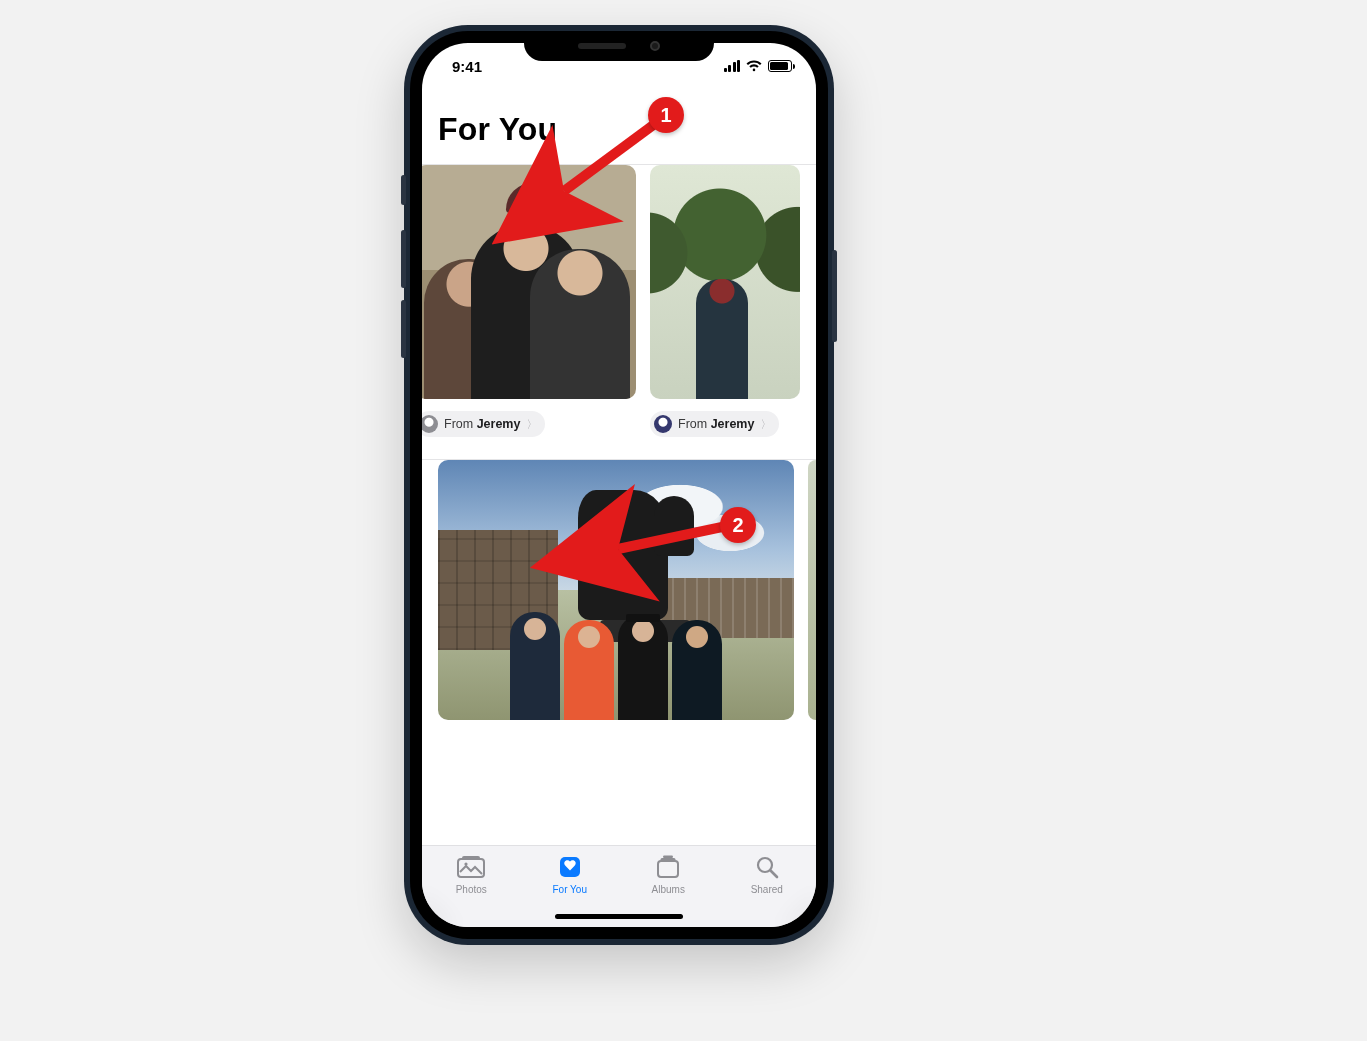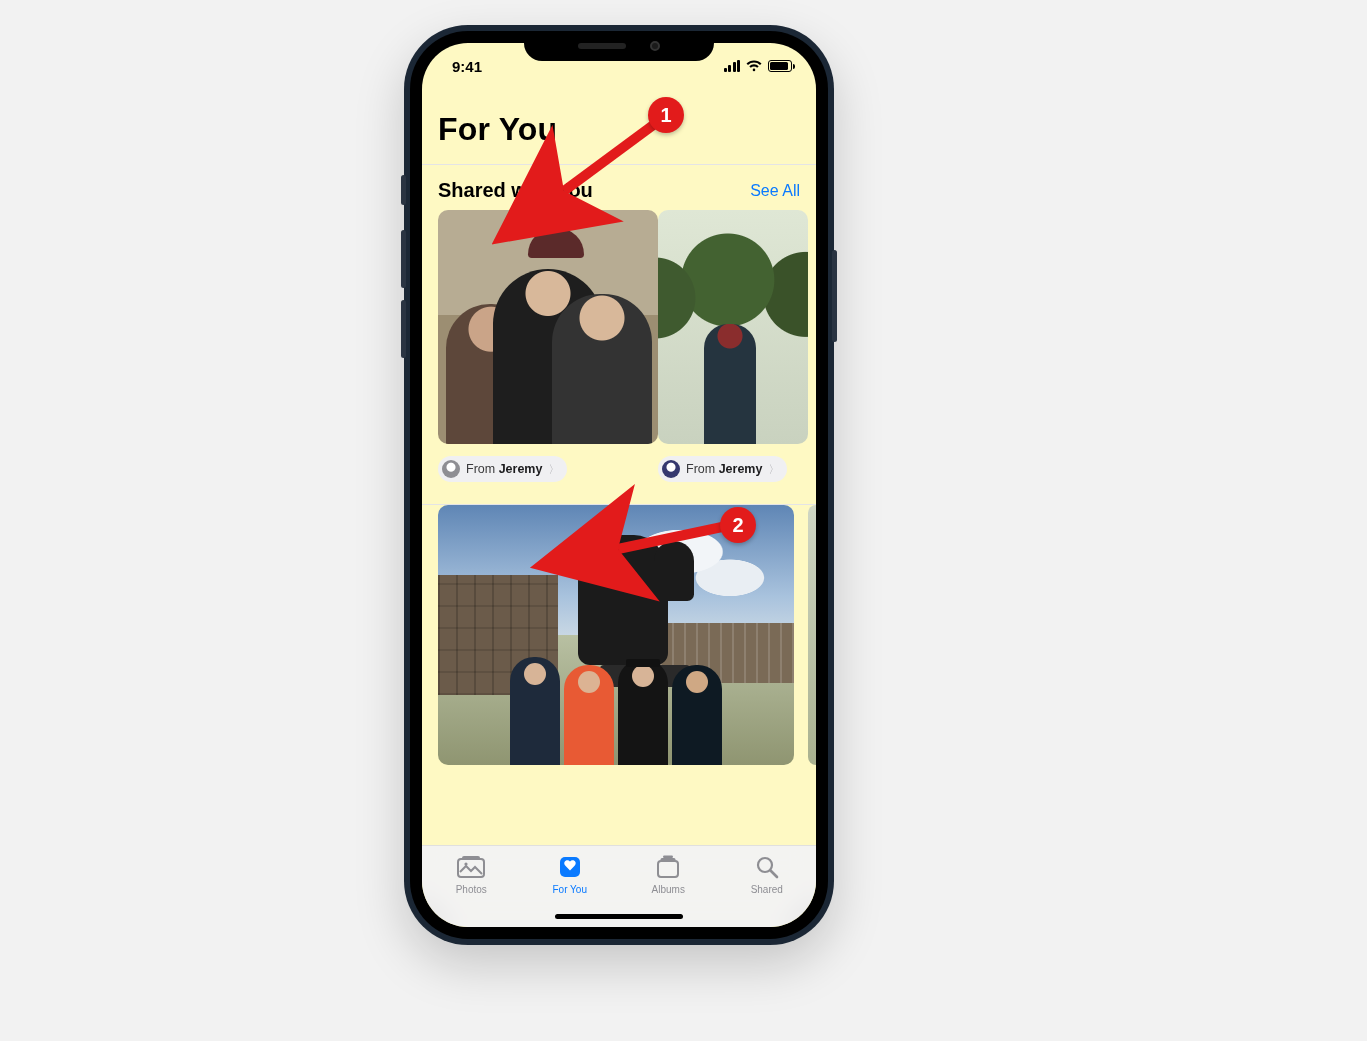--- a/index.html
+++ b/index.html
@@ -29,21 +29,21 @@
     height: 100%;
     border-radius: 58px;
     background: #000;
     padding: 12px;
     position: relative;
   }
   .screen {
     width: 100%;
     height: 100%;
     border-radius: 46px;
-    background: #fef9c3;
+    background: #ffffff;
     overflow: hidden;
     position: relative;
     display: flex;
     flex-direction: column;
   }
   
   .side-btn { position: absolute; background:#2a3442; border-radius:3px; }
   .btn-mute  { left:-3px; top:150px; width:5px; height:30px; }
   .btn-vol1  { left:-3px; top:205px; width:5px; height:58px; }
   .btn-vol2  { left:-3px; top:275px; width:5px; height:58px; }
@@ -85,21 +85,21 @@
   .page-title { font-size:32px; font-weight:700; margin: 22px 0 16px 0; letter-spacing:.2px; }
   .divider { height:1px; background:#e4e4e6; margin:0 -16px; }
 
   .section-head {
     display:flex; align-items:center; justify-content:space-between;
     padding: 14px 0 8px 0;
   }
   .section-title { font-size:20px; font-weight:700; }
   .see-all { color:#0a7aff; font-size:16px; font-weight:400; }
 
-  .hscroll { display:flex; margin-right:-16px; padding-right:16px; }
+  .hscroll { display:flex; gap:14px; margin-right:-16px; padding-right:16px;justify-content:flex-end; }
   .shared-card { width:220px; flex-shrink:0; }
   .shared-thumb {
     width:100%; height:234px; border-radius:10px; overflow:hidden;
     position:relative; background:#cfcac0;
   }
   
   .scene-group {
     background: linear-gradient(#b7ac93 0%, #b7ac93 45%, #9c8e72 45%, #9c8e72 100%);
   }
   .scene-group::before, .scene-group::after {
@@ -274,24 +274,20 @@
           <span class="battery">
               <span class="fill"></span>
             </span>
         </div>
       </div>
 
       <div class="content">
         <h1 class="page-title">For You</h1>
         <div class="divider"></div>
 
-        <div class="section-head">
-          <div class="section-title">Shared with You</div>
-          <a class="see-all">See All</a>
-        </div>
 
         <div class="hscroll">
           <div class="shared-card">
             <div class="shared-thumb scene-group">
               <span class="mid"></span>
                 <span class="cap"></span>
             </div>
             <span class="from-pill">
               <span class="avatar"></span>
               <span>

